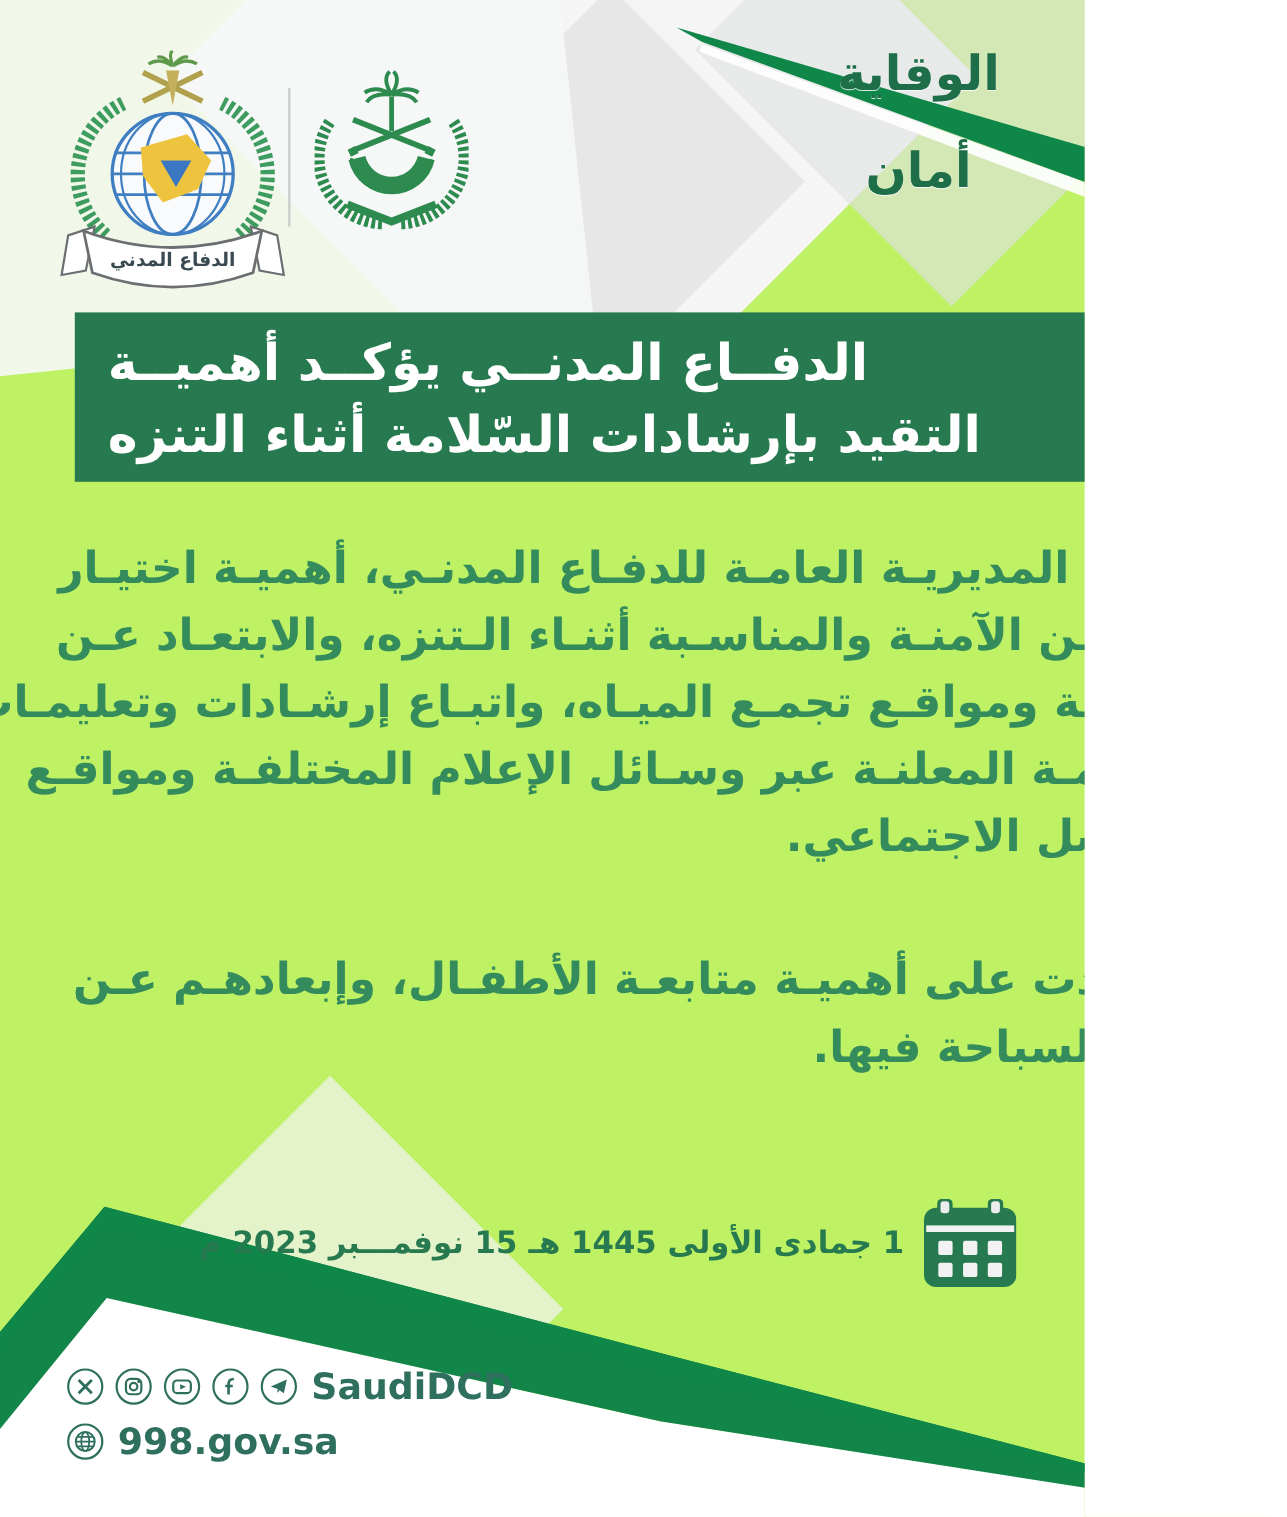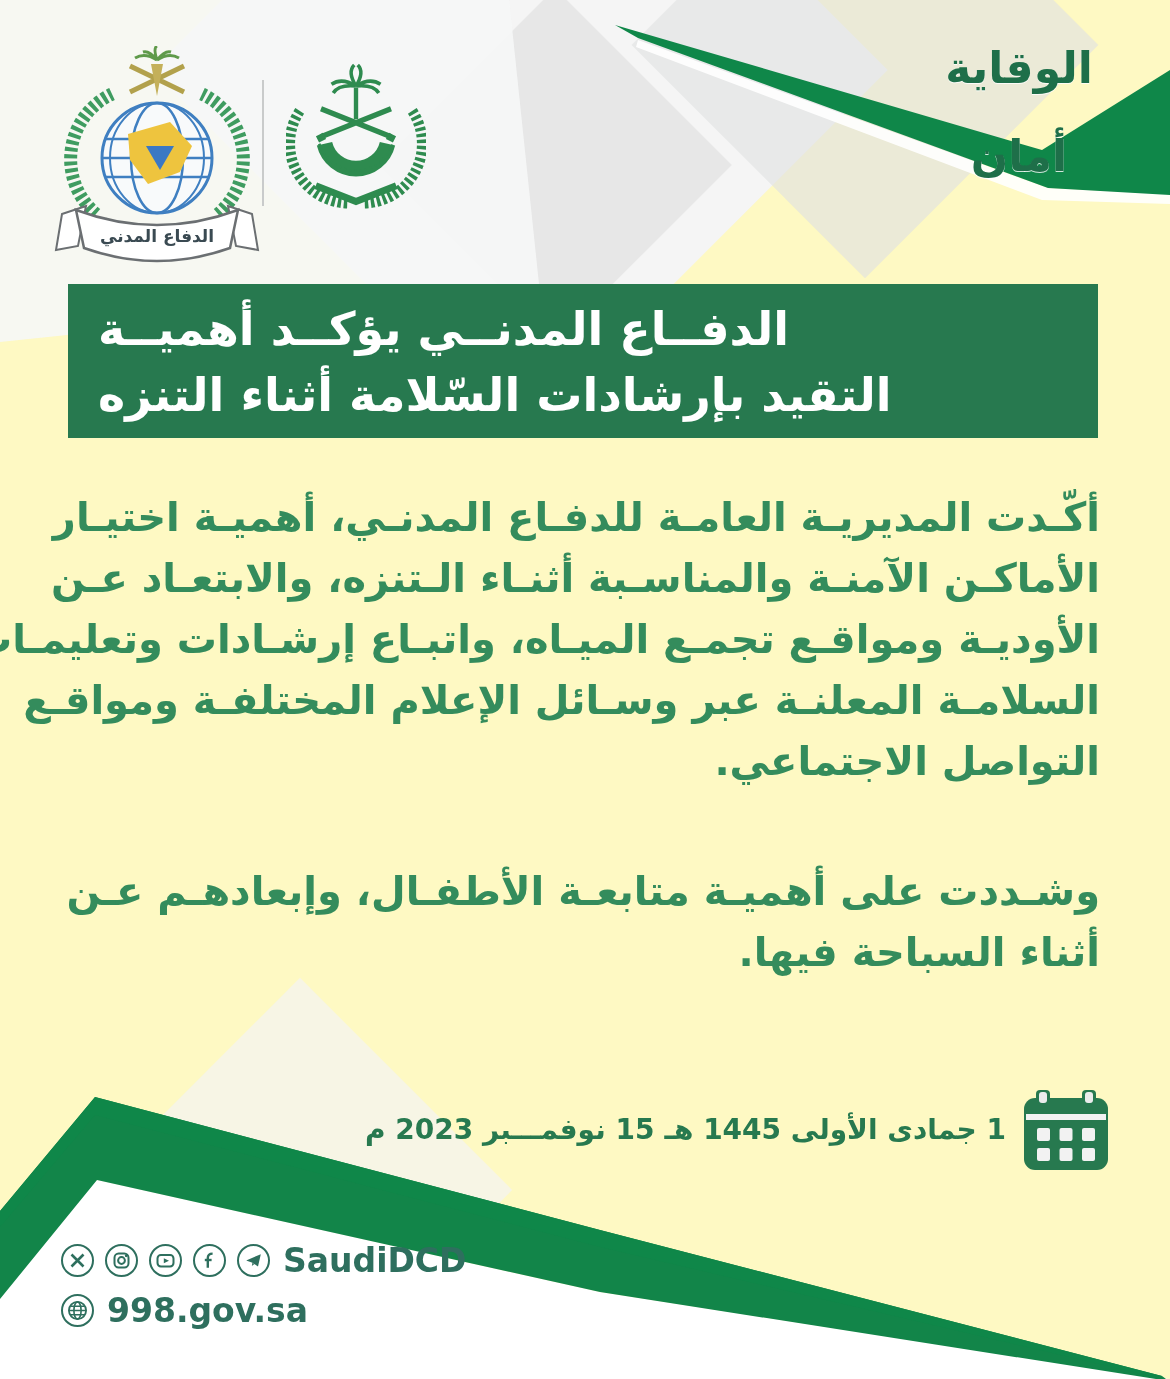--- a/index.html
+++ b/index.html
@@ -1,17 +1,17 @@
 <!DOCTYPE html>
 <html lang="ar"><head>
 <meta charset="utf-8">
 <style>
   html,body{margin:0;padding:0;}
   body{font-family:"DejaVu Sans",sans-serif;}
-  #canvas{position:relative;width:1170px;height:1379px;background:#fef9c3;overflow:hidden;}
+  #canvas{position:relative;width:986px;height:1379px;background:#bef264;overflow:hidden;}
 
   
   .deco{position:absolute;z-index:1;}
   .deco-a{left:260px;top:-190px;width:520px;height:520px;background:#f5f5f5;transform:rotate(45deg);}
   .deco-b{left:700px;top:-120px;width:330px;height:330px;background:#e1e2e2;transform:rotate(45deg);opacity:.65;}
   .deco-c{left:430px;top:40px;width:250px;height:250px;background:#e3e4e4;transform:rotate(45deg);opacity:.8;}
   .deco-d{left:-120px;top:-80px;width:640px;height:400px;background:#f6f7f7;transform:rotate(-6deg);opacity:.9;}
   .deco-e{left:150px;top:1040px;width:300px;height:300px;background:#f3f3f3;transform:rotate(45deg);opacity:.7;}
 
   .swoosh{position:absolute;z-index:2;}

